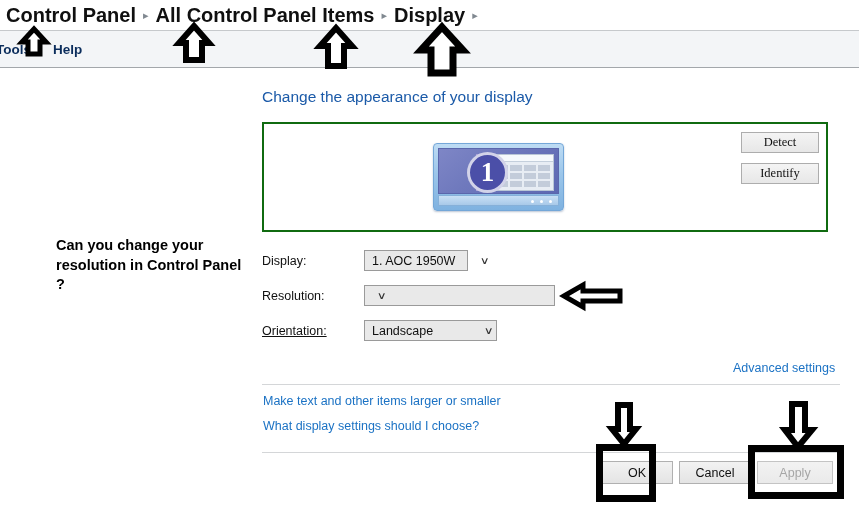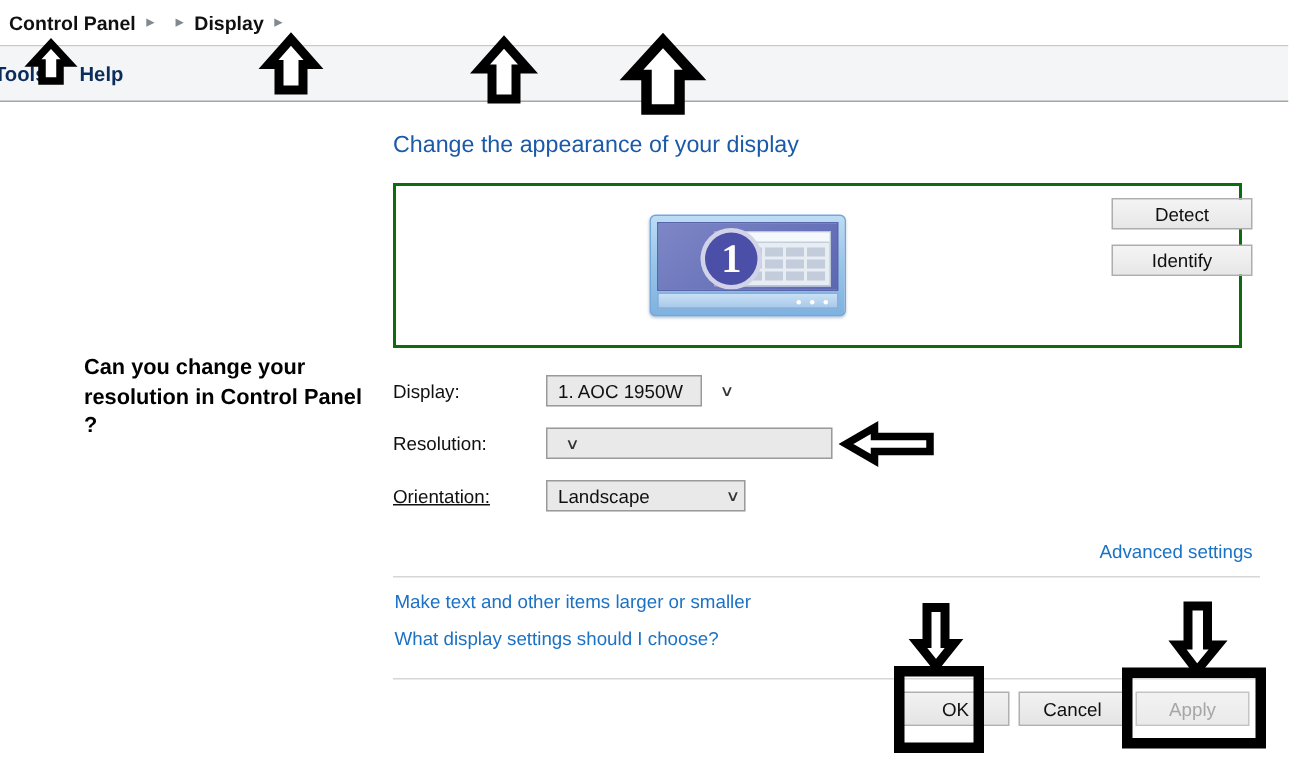--- a/index.html
+++ b/index.html
@@ -22,21 +22,21 @@
     width: 859px;
     height: 31px;
     background: #ffffff;
     border-bottom: 1px solid #c6c9cc;
     box-sizing: border-box;
     display: flex;
     align-items: center;
     padding-left: 6px;
   }
   .crumb {
-    font-size: 13px;
+    font-size: 20px;
     font-weight: bold;
     color: #101010;
     letter-spacing: 0px;
     white-space: nowrap;
   }
   .crumb-sep {
     color: #808890;
     font-size: 11px;
     margin: 0 7px;
     line-height: 1;
@@ -175,31 +175,31 @@
     color: #ffffff;
     font-size: 27px;
     font-weight: bold;
     line-height: 1;
     font-family: "Liberation Serif", serif;
   }
 
   
   .side-btn {
     position: absolute;
-    width: 94px;
+    width: 78px;
     height: 21px;
     background: linear-gradient(180deg, #f4f4f4 0%, #e7e7e7 100%);
     border: 1px solid #adadad;
     box-sizing: border-box;
     font-size: 12.5px;
     color: #101010;
     display: flex;
     align-items: center;
     justify-content: center;
-    font-family: Liberation Sans, sans-serif;
+    font-family: Liberation Serif, serif;
   }
   #btn-detect { left: 741px; top: 132px; }
   #btn-identify { left: 741px; top: 163px; }
 
   
   .form-label {
     position: absolute;
     font-size: 12.5px;
     color: #101010;
     white-space: nowrap;
@@ -300,20 +300,21 @@
   }
   #anno-box-ok { left: 596px; top: 444px; width: 60px; height: 58px; }
   #anno-box-apply { left: 748px; top: 445px; width: 96px; height: 54px; }
 </style>
 </head>
 <body>
 
 <div id="breadcrumb-bar">
   <span class="crumb">Control Panel</span>
   <span class="crumb-sep">▸</span>
+  <span class="crumb">All Control Panel Items</span>
   <span class="crumb-sep">▸</span>
   <span class="crumb">Display</span>
   <span class="crumb-sep">▸</span>
 </div>
 
 <div id="menu-bar">
   <span class="menu-item" id="menu-item-tools">Tools</span>
   <span class="menu-item">Help</span>
 </div>
 

